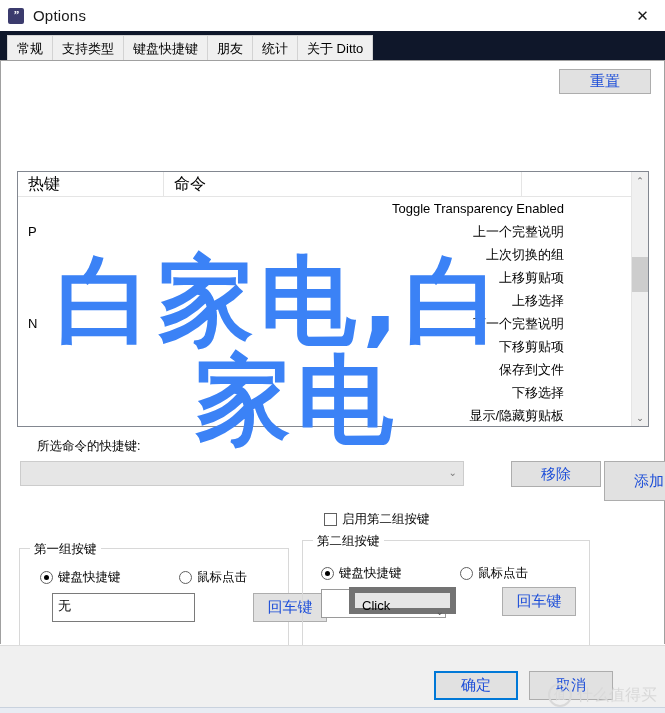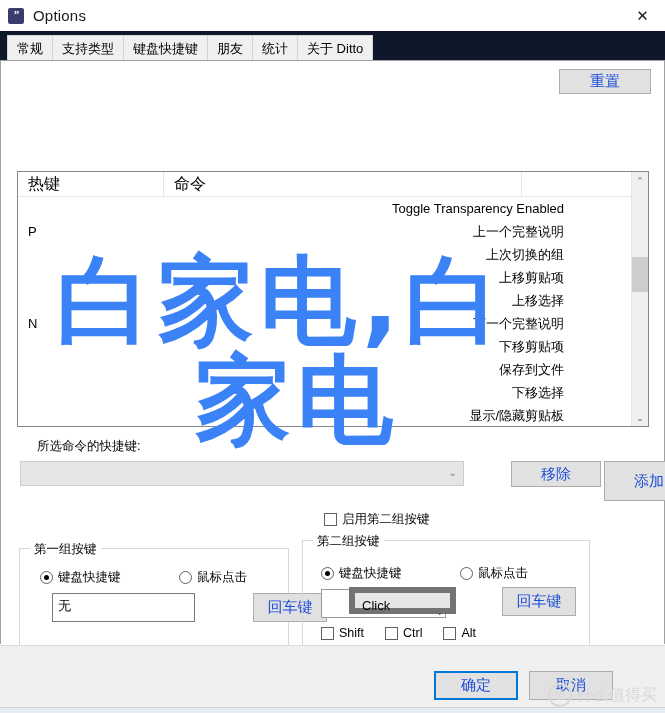--- a/index.html
+++ b/index.html
@@ -489,34 +489,20 @@
     <div class="radio g2-r2">
       <span class="dot"></span>
       <span>鼠标点击</span>
     </div>
     <div class="g2-field"></div>
     <div class="g2-combo">
       <span>Click</span>
       <span class="arrow">⌄</span>
     </div>
     <div class="btn g2-enter">回车键</div>
-    <div class="g2-mods">
-      <div class="cb">
-        <span class="box"></span>
-        <span>Shift</span>
-      </div>
-      <div class="cb">
-        <span class="box"></span>
-        <span>Ctrl</span>
-      </div>
-      <div class="cb">
-        <span class="box"></span>
-        <span>Alt</span>
-      </div>
-    </div>
   </div>
 
   <div class="btn btn-assign">分配</div>
 </div>
 
 <div class="footer">
   <div class="btn btn-ok">确定</div>
   <div class="btn btn-cancel">取消</div>
 </div>
 

